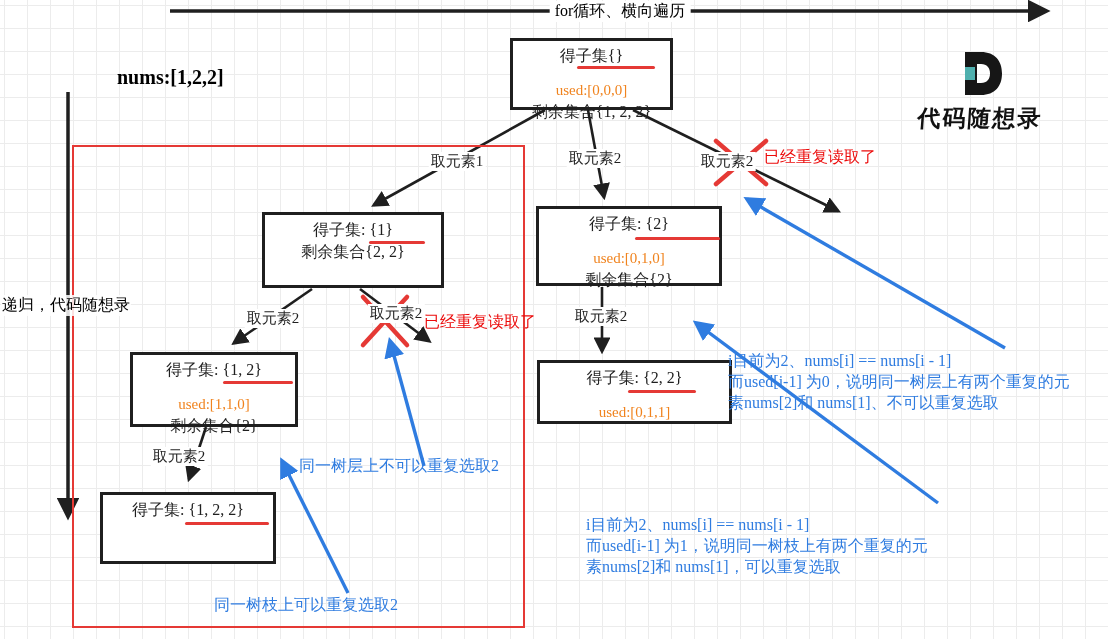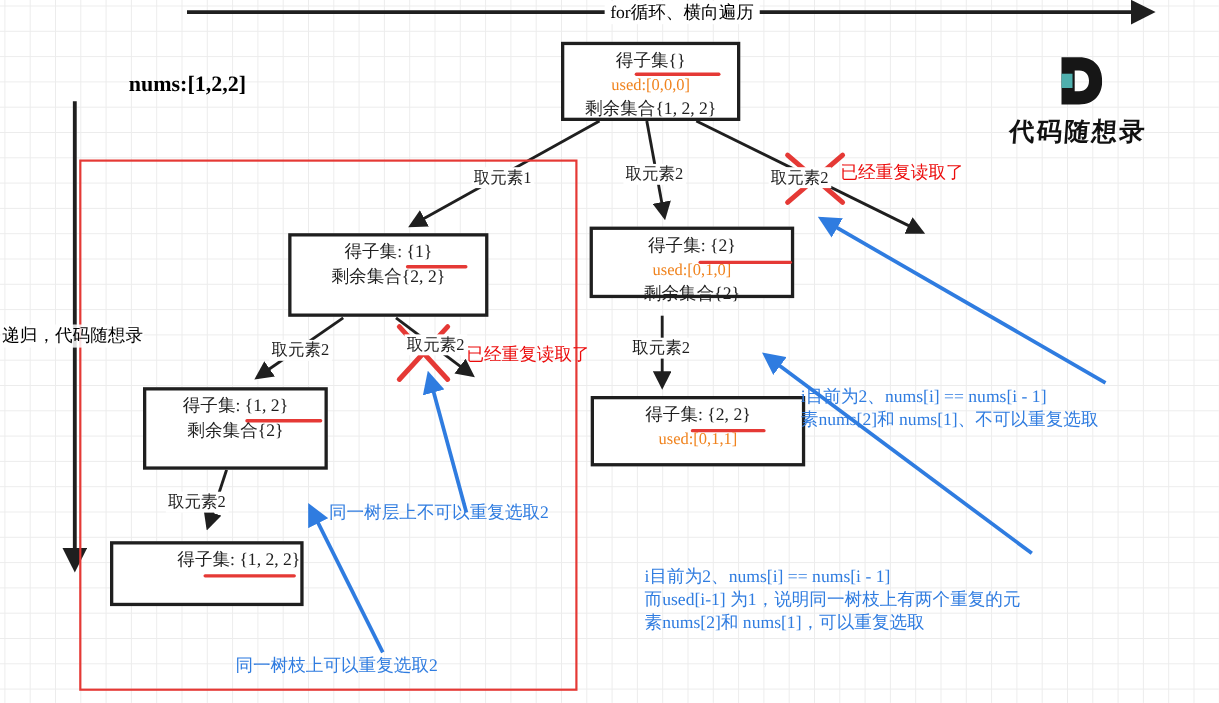--- a/index.html
+++ b/index.html
@@ -12,21 +12,21 @@
       linear-gradient(90deg, #ececec 1px, transparent 1px);
     background-size:23px 23px;
     background-position:4px 5px;
   }
   #edges{position:absolute;left:0;top:0;z-index:1;}
   .node{
     position:absolute;z-index:3;background:#fff;border:3px solid #1f1f1f;
     text-align:center;color:#1f1f1f;font-size:16px;line-height:22px;padding-top:4px;
     box-sizing:border-box;
   }
-  .node .used{color:#f0831e;font-size:15px;}
+  .node .used{color:#f0831e;font-size:15px;margin-top:12px;}
   .redline{position:absolute;height:3px;background:#e53935;border-radius:2px;z-index:4;}
   .edge-label{
     position:absolute;z-index:2;background:#fff;padding:0 2px;font-size:15px;
     color:#1f1f1f;white-space:nowrap;transform:translateX(-50%);
   }
   .red-note{position:absolute;z-index:5;color:#ec0b0b;font-size:16px;white-space:nowrap;}
   .blue{color:#2f7ce0;}
   .blue-note{position:absolute;z-index:5;font-size:16px;white-space:nowrap;}
   .blue-block{position:absolute;z-index:5;font-size:16px;line-height:21px;text-align:left;}
   #red-box{
@@ -112,60 +112,62 @@
   <div class="used">used:[0,0,0]</div>
   <div>剩余集合{1, 2, 2}</div>
 </div>
 
 <div class="node" style="left:262px;top:212px;width:182px;height:76px;">
   <div>得子集:  {1}</div>
   <div class="redline" style="left:104px;top:26px;width:56px;"></div>
   <div>剩余集合{2, 2}</div>
 </div>
 
-<div class="node" style="left:536px;top:206px;width:186px;height:65px;">
+<div class="node" style="left:536px;top:206px;width:186px;height:80px;">
   <div>得子集:  {2}</div>
   <div class="redline" style="left:96px;top:28px;width:85px;"></div>
   <div class="used">used:[0,1,0]</div>
   <div>剩余集合{2}</div>
 </div>
 
 <div class="node" style="left:130px;top:352px;width:168px;height:75px;">
   <div>得子集:  {1, 2}</div>
   <div class="redline" style="left:90px;top:26px;width:70px;"></div>
+  <div class="used">used:[1,1,0]</div>
   <div>剩余集合{2}</div>
 </div>
 
 <div class="node" style="left:537px;top:360px;width:195px;height:64px;">
   <div>得子集:  {2, 2}</div>
   <div class="redline" style="left:88px;top:27px;width:68px;"></div>
   <div class="used">used:[0,1,1]</div>
 </div>
 
-<div class="node" style="left:100px;top:492px;width:176px;height:59px;text-align:right;">
+<div class="node" style="left:100px;top:492px;width:176px;height:72px;">
   <div>得子集:  {1, 2, 2}</div>
   <div class="redline" style="left:82px;top:27px;width:84px;"></div>
 </div>
 
 <div class="edge-label" style="left:457px;top:152px;">取元素1</div>
 <div class="edge-label" style="left:595px;top:149px;">取元素2</div>
 <div class="edge-label" style="left:727px;top:152px;">取元素2</div>
 <div class="edge-label" style="left:273px;top:309px;">取元素2</div>
 <div class="edge-label" style="left:396px;top:304px;">取元素2</div>
 <div class="edge-label" style="left:601px;top:307px;">取元素2</div>
 <div class="edge-label" style="left:179px;top:447px;">取元素2</div>
 
 <div class="red-note" style="left:764px;top:147px;">已经重复读取了</div>
 <div class="red-note" style="left:424px;top:312px;">已经重复读取了</div>
 
 <div class="blue-note blue" style="left:299px;top:456px;">同一树层上不可以重复选取2</div>
 <div class="blue-note blue" style="left:214px;top:595px;">同一树枝上可以重复选取2</div>
 
 <div class="blue-block blue" style="left:728px;top:350px;width:366px;">
   <div>i目前为2、nums[i] == nums[i - 1]</div>
+  <div>而used[i-1] 为0，说明同一树层上有两个重复的元</div>
   <div>素nums[2]和 nums[1]、不可以重复选取</div>
 </div>
 
 <div class="blue-block blue" style="left:586px;top:514px;width:374px;">
   <div>i目前为2、nums[i] == nums[i - 1]</div>
   <div>而used[i-1] 为1，说明同一树枝上有两个重复的元</div>
   <div>素nums[2]和 nums[1]，可以重复选取</div>
 </div>
 
 </body></html>

